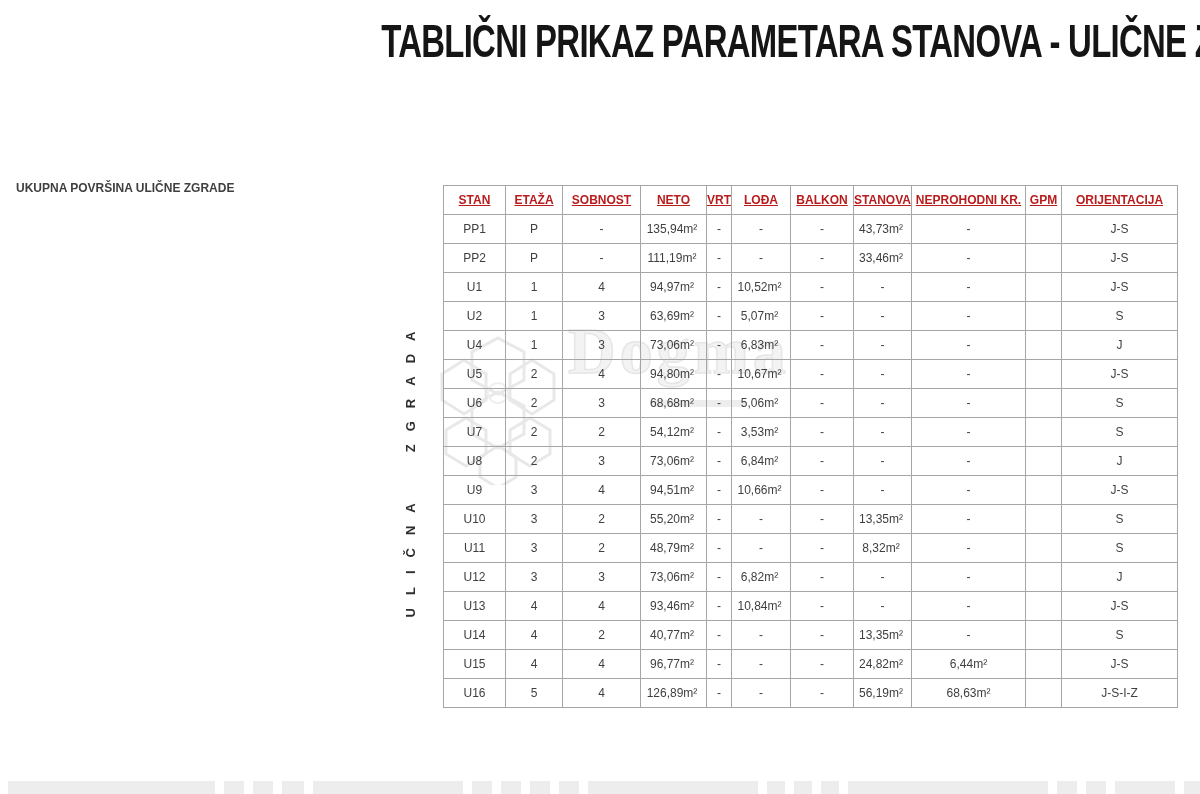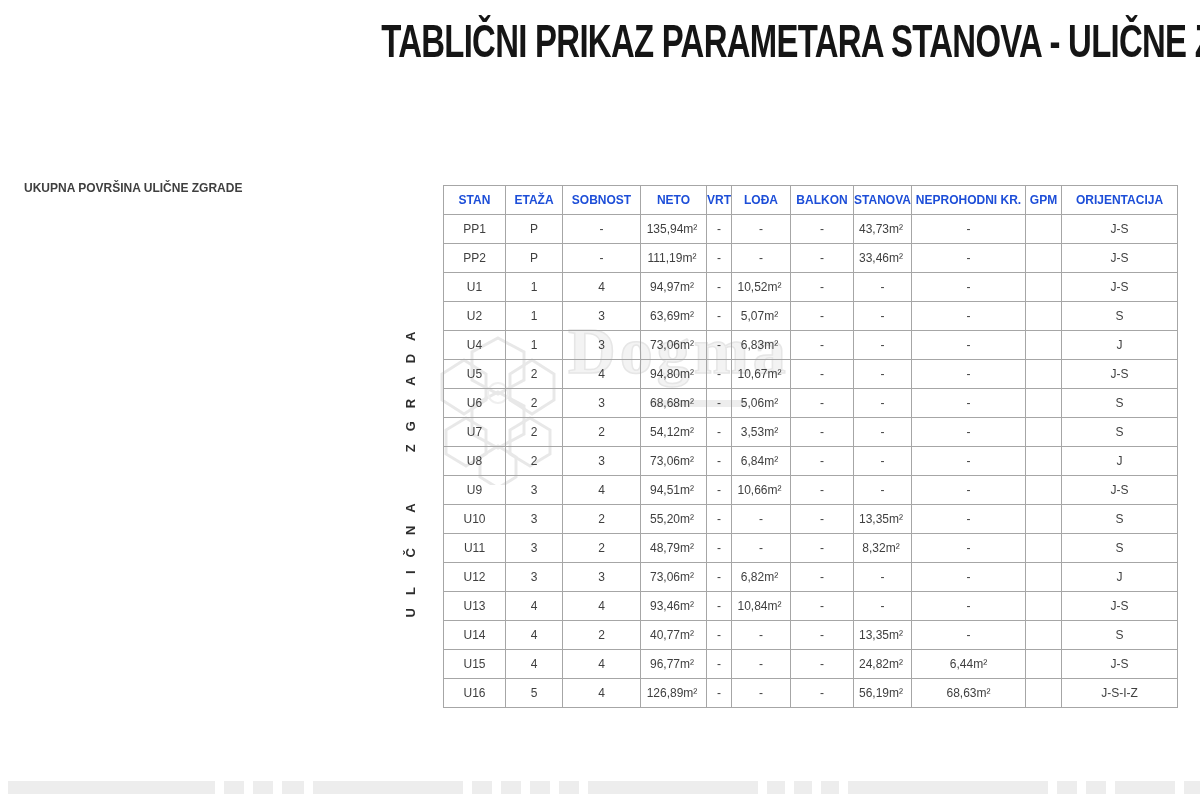--- a/index.html
+++ b/index.html
@@ -20,21 +20,21 @@
     text-align:center;white-space:nowrap;
   }
   .title-wrap .title{
     display:inline-block;font-weight:bold;font-size:47px;line-height:50px;
     color:var(--title);letter-spacing:-1px;
     transform:scaleX(0.70);transform-origin:center;
   }
   
   .summary{position:absolute;left:16px;top:180px;width:400px;font-size:12px;}
   .summary .line{height:24.4px;line-height:16px;white-space:nowrap;}
-  .summary .bold{font-weight:bold;margin-left:8px;}
+  .summary .bold{font-weight:bold;}
   
   .vlabel{
     position:absolute;left:231px;top:457px;width:360px;height:22px;
     transform:rotate(-90deg);transform-origin:center;
     text-align:center;font-weight:bold;font-size:13px;line-height:22px;
     letter-spacing:13px;word-spacing:22px;color:#2d2d2d;white-space:nowrap;
   }
   
   .wm-flower{position:absolute;left:436px;top:330px;width:125px;height:155px;opacity:0.9;}
   .wm-text{
@@ -46,21 +46,21 @@
   
   table.params{
     position:absolute;left:443px;top:185px;width:734px;
     border-collapse:collapse;table-layout:fixed;background:transparent;
   }
   table.params th, table.params td{
     border:1px solid var(--border);height:28px;padding:0;
     font-size:12px;text-align:center;vertical-align:middle;color:var(--text);
     overflow:hidden;white-space:nowrap;
   }
-  table.params th{font-weight:bold;color:#1d4ed8;}
+  table.params th{font-weight:bold;color:#b91c1c;text-decoration:underline;}
   table.params td.num{padding-right:3px;}
   
   .bottom-strip{
     position:absolute;left:0;bottom:0;width:1200px;height:13px;
     display:flex;align-items:stretch;gap:9px;padding-left:8px;box-sizing:border-box;
   }
   .bottom-strip .seg{background:#ededed;height:13px;flex:0 0 auto;}
 </style>
 </head>
 <body>

